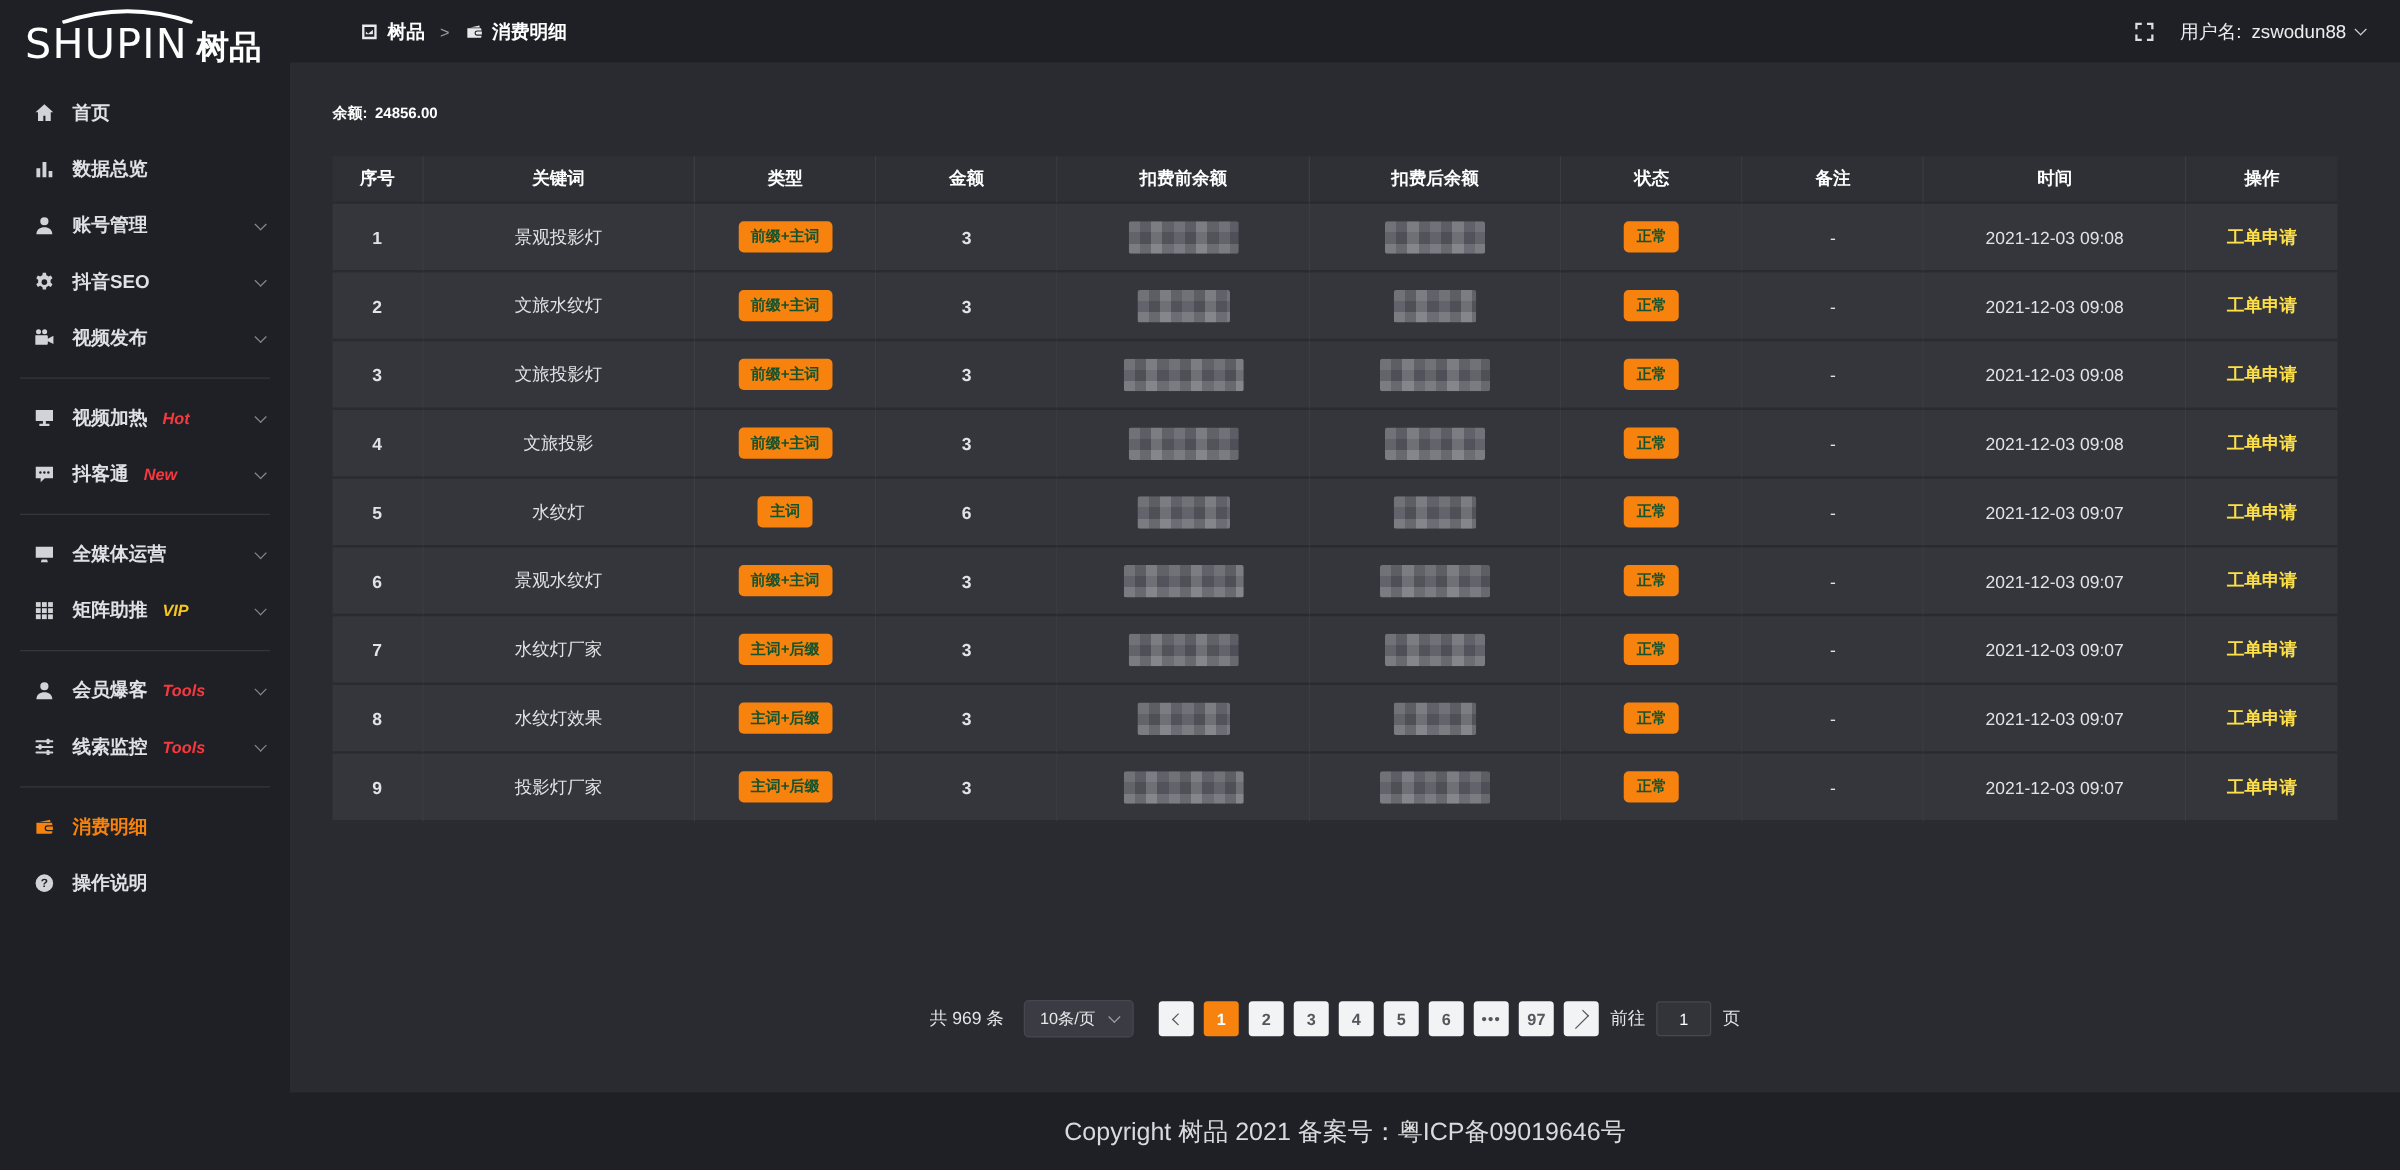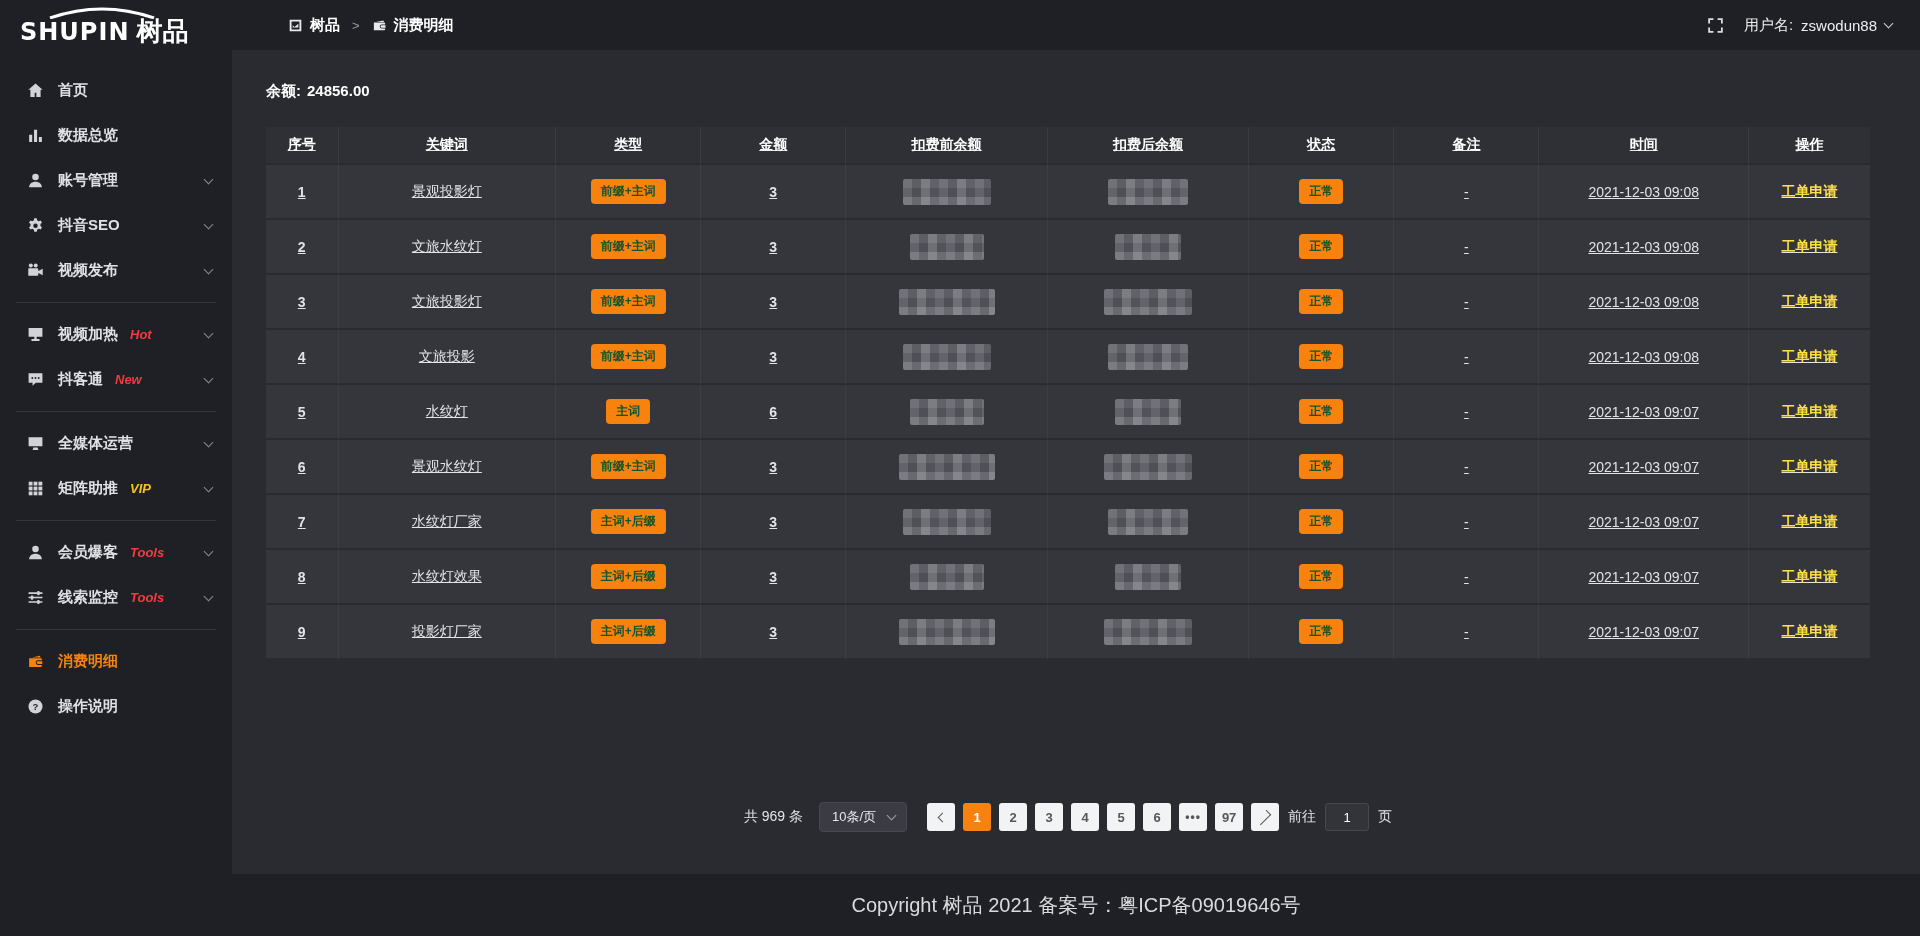--- a/index.html
+++ b/index.html
@@ -9,21 +9,21 @@
     background: #26272c;
     color: #e3e4e6;
   }
   .app { display: flex; width: 100%; height: 100%; }
 
   
   .sidebar { width: 232px; flex-shrink: 0; background: #1e2026; display: flex; flex-direction: column; }
   .logo { height: 54px; padding: 7px 0 0 20px; display: flex; flex-direction: column; }
   .logo-arc { display: block; margin: 0 0 -1px 26px; }
   .logo-row { display: flex; align-items: baseline; }
-  .logo-en { font-family: "DejaVu Sans", sans-serif; font-size: 24px; font-weight: 700; letter-spacing: 1px; color: #fff; line-height: 1; }
+  .logo-en { font-family: "DejaVu Sans", sans-serif; font-size: 33px; font-weight: 400; letter-spacing: 1px; color: #fff; line-height: 1; }
   .logo-cn { font-size: 26px; font-weight: 800; color: #fff; margin-left: 7px; line-height: 1; }
   .menu { padding-top: 14px; flex: 1; }
   .mi { height: 45px; display: flex; align-items: center; padding: 0 20px 0 27px; color: #e0e1e4; font-size: 15px; font-weight: 600; cursor: pointer; }
   .mi .icon { width: 17px; height: 17px; margin-right: 14px; color: #d2d3d6; display: inline-flex; flex-shrink: 0; }
   .mi .icon svg { width: 100%; height: 100%; }
   .mi .tag { margin-left: 12px; font-style: italic; font-weight: 700; font-size: 13px; }
   .tag.red { color: #f5393f; }
   .tag.gold { color: #f6c51e; font-style: italic; }
   .mi .chev { margin-left: auto; color: #87888d; }
   .mi.active { color: #f7820d; }
@@ -45,24 +45,24 @@
   .crumb .icon svg { width: 100%; height: 100%; }
   .bc-sep { color: #9b9ca1; margin: 0 12px; font-size: 13px; font-weight: 400; }
   .topbar-right { margin-left: auto; display: flex; align-items: center; gap: 20px; padding-right: 28px; }
   .fs-icon { width: 17px; height: 17px; color: #dcdde0; cursor: pointer; display: inline-flex; }
   .fs-icon svg { width: 100%; height: 100%; }
   .username { display: flex; align-items: center; gap: 8px; font-size: 15px; color: #eceded; cursor: pointer; }
   .username .chev { color: #cfd0d4; }
 
   
   .content { flex: 1; background: #2a2b31; padding: 0 50px 0 34px; overflow: hidden; }
-  .balance { margin: 32px 0 26px; font-size: 15px; font-weight: 700; color: #fff; }
+  .balance { margin: 32px 0 26px; font-size: 12px; font-weight: 700; color: #fff; }
   .balance b { margin-left: 6px; }
 
-  table.tbl { width: 100%; border-collapse: separate; border-spacing: 0; table-layout: fixed; text-decoration: underline; }
+  table.tbl { width: 100%; border-collapse: separate; border-spacing: 0; table-layout: fixed; }
   .tbl th {
     background: #2f3036; color: #fff; font-size: 14px; font-weight: 700;
     height: 38px; text-align: center; border-right: 1px solid #3b3c42; border-bottom: 2px solid #2a2b31;
   }
   .tbl td {
     background: #35363c; color: #e2e3e5; font-size: 14px; text-align: center;
     height: 55px; border-right: 1px solid #3d3e44; border-bottom: 2px solid #2a2b31;
   }
   .tbl th:last-child, .tbl td:last-child { border-right: none; }
   .c-index { font-weight: 700; color: #fff; }

